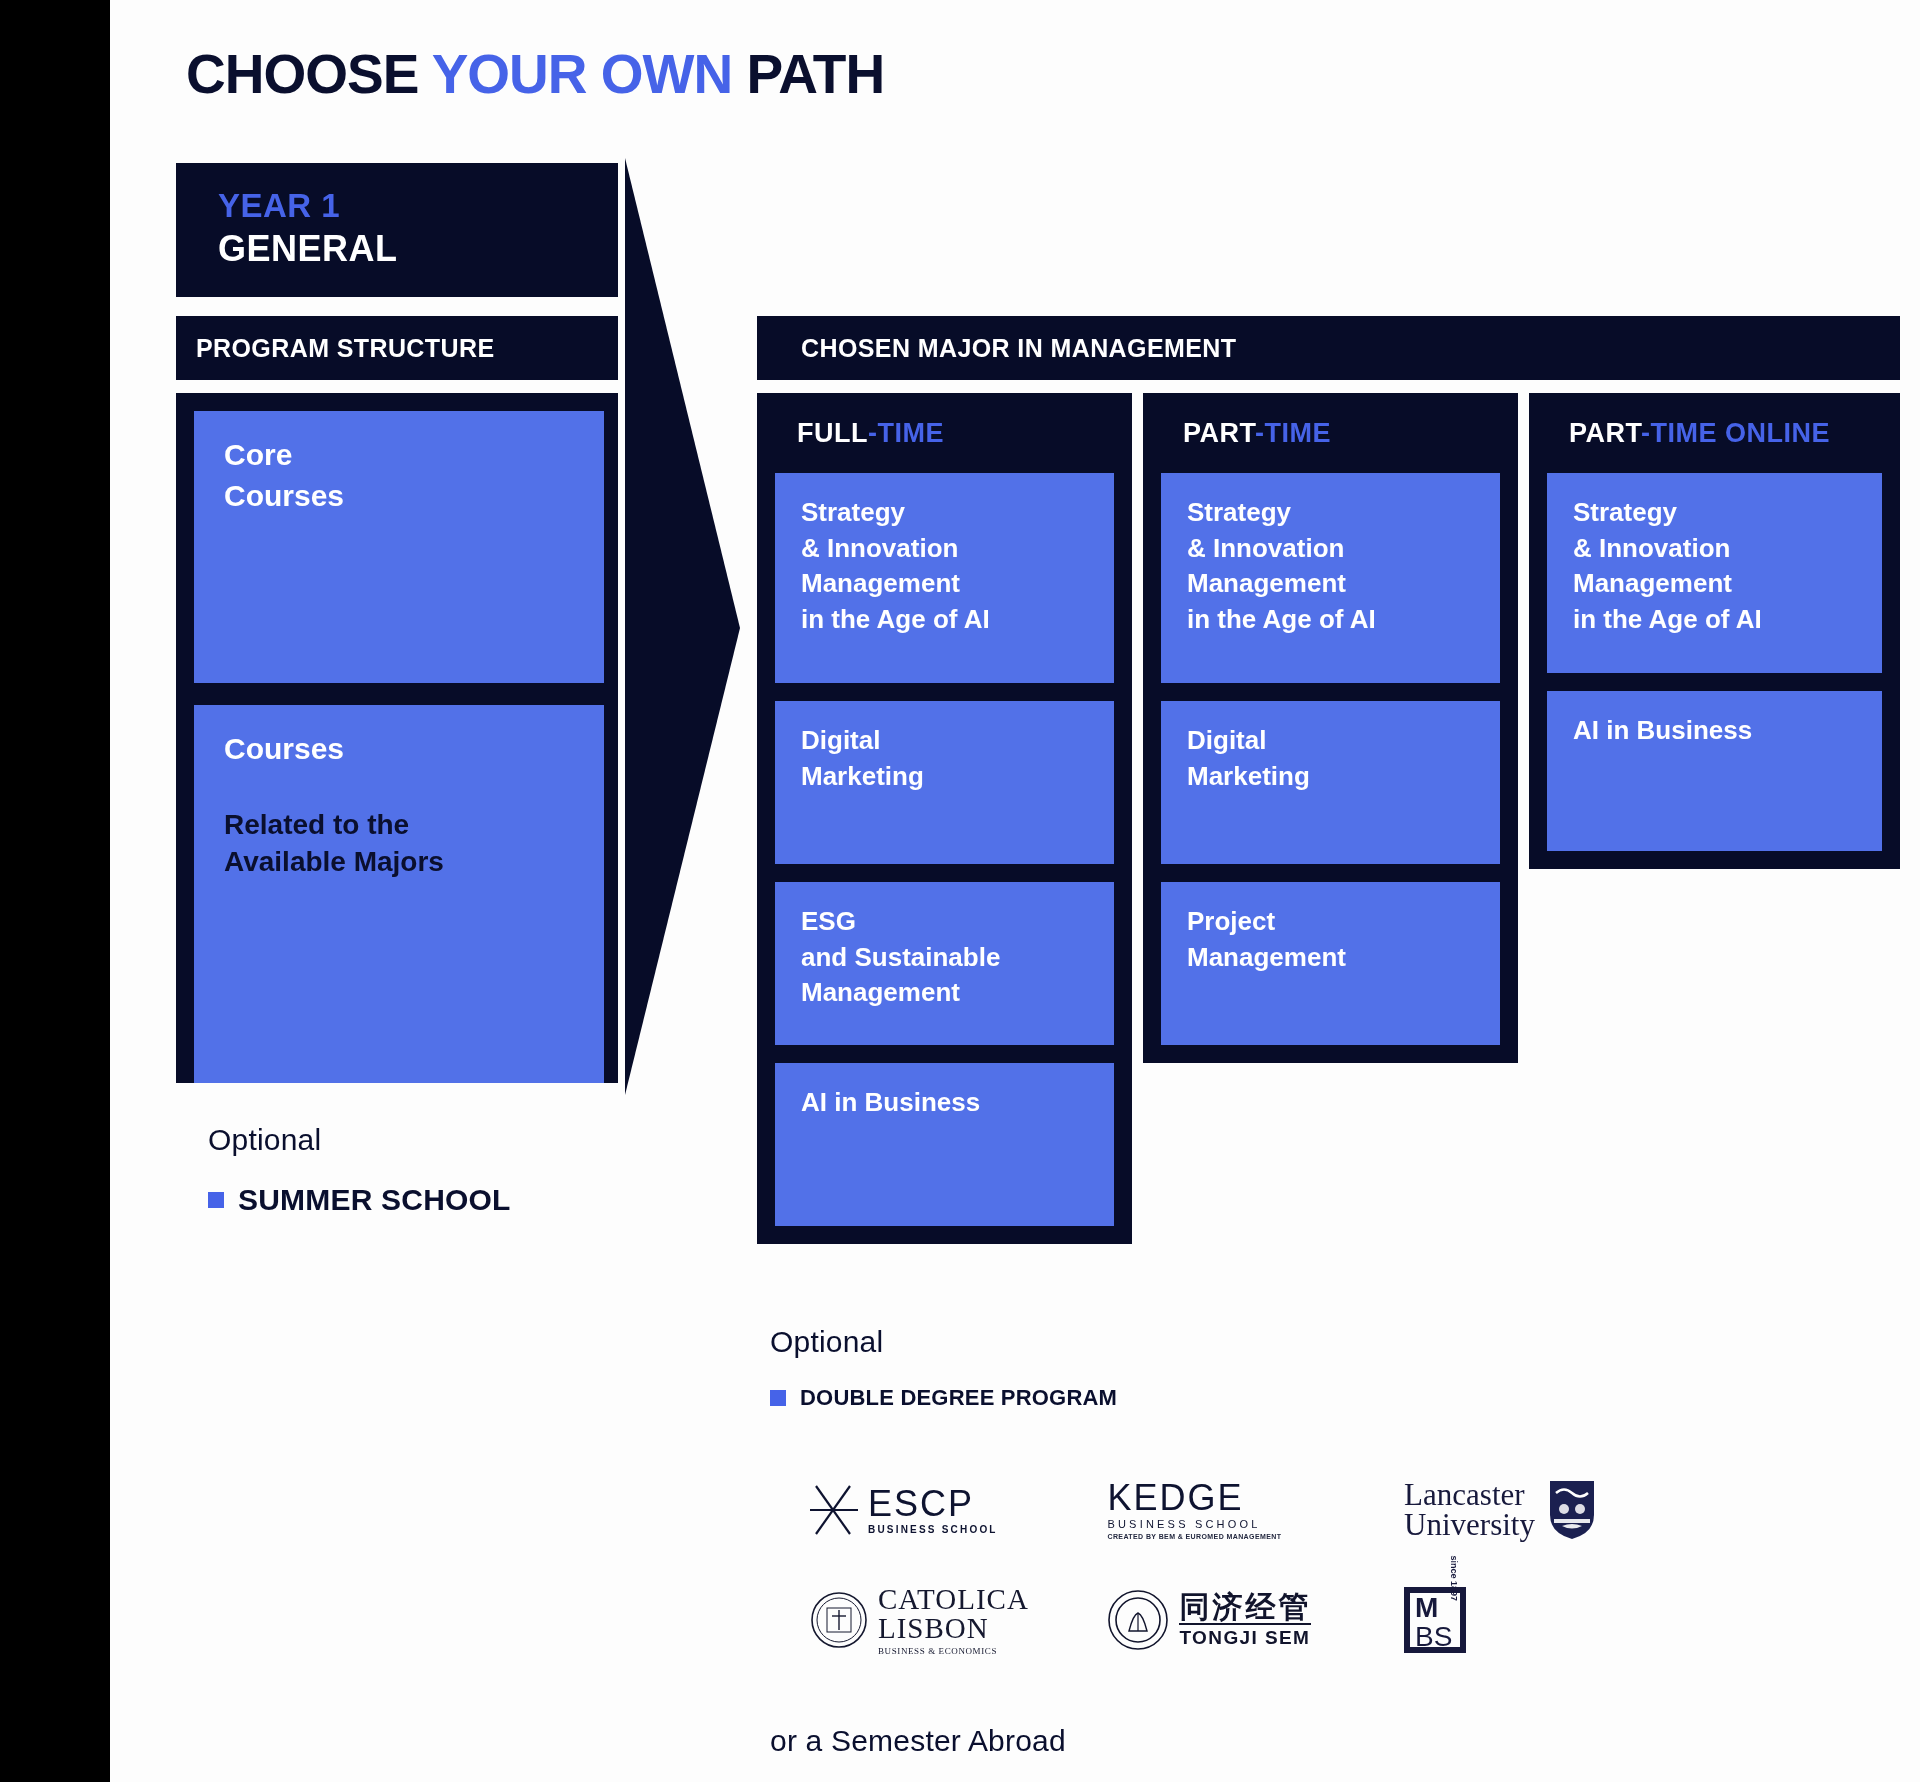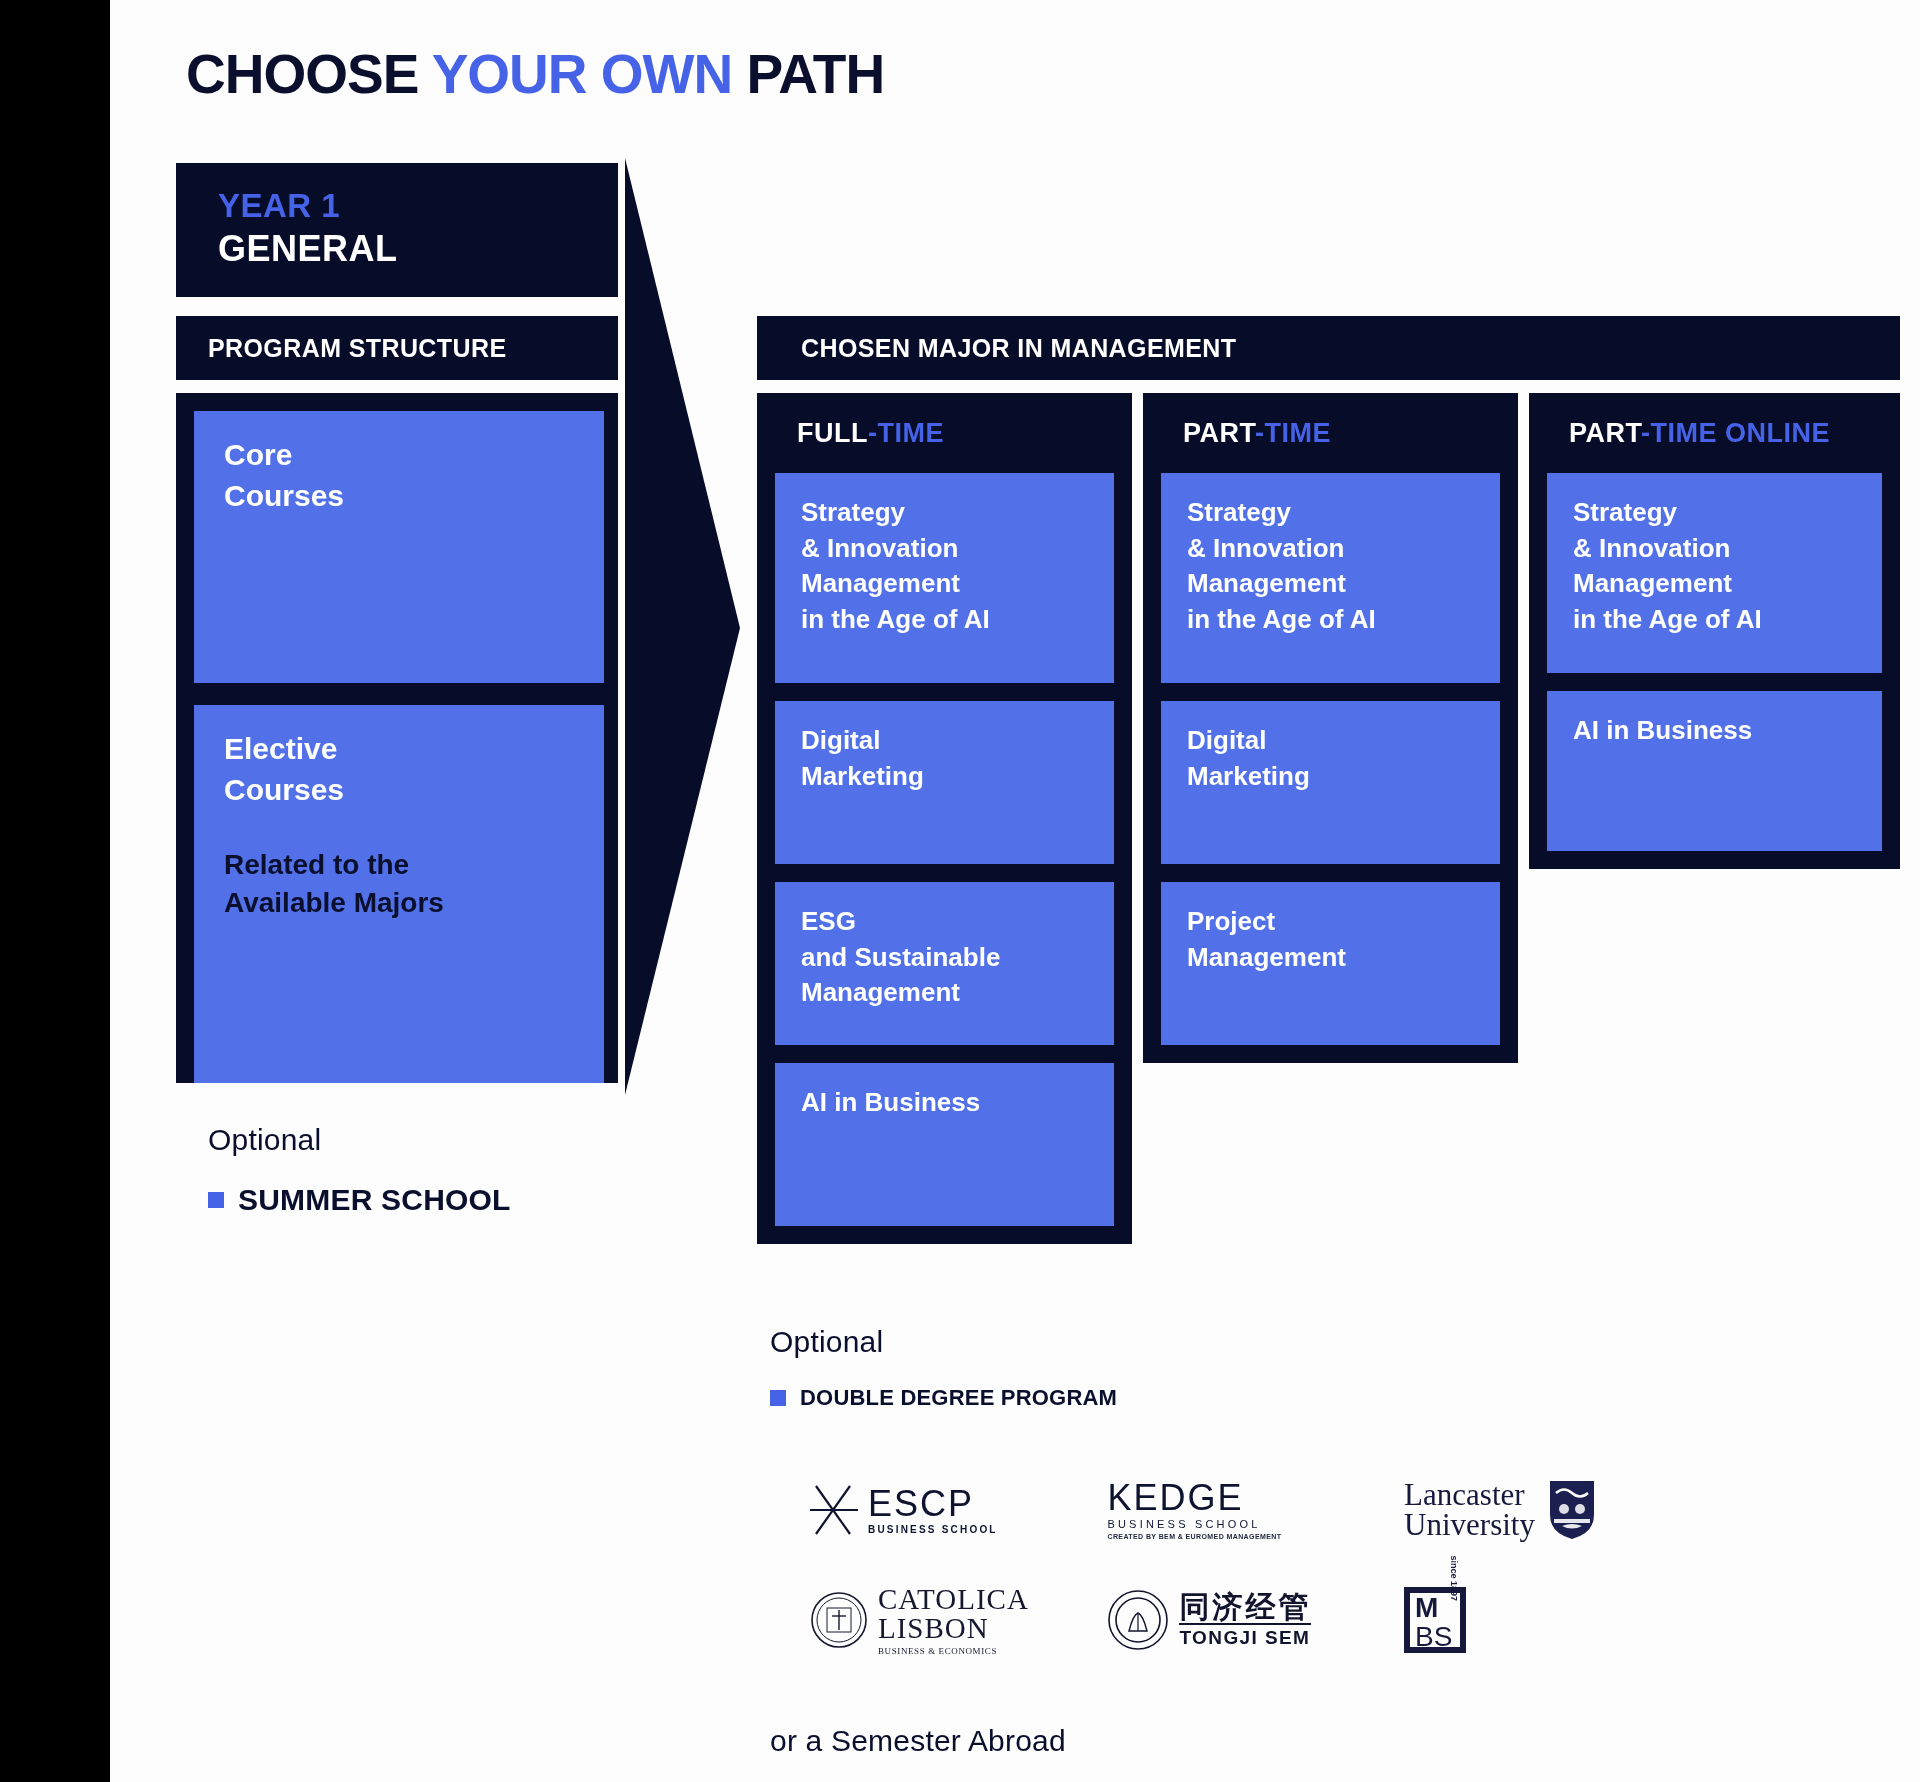--- a/index.html
+++ b/index.html
@@ -26,21 +26,21 @@
   .y1-header {
     position: absolute; left: 176px; top: 163px; width: 442px; height: 134px;
     background: #070c28;
     padding: 22px 0 0 42px;
   }
   .y1-header .yr { font-size: 33px; font-weight: 800; color: #4663e8; letter-spacing: 0.5px; line-height: 1.25; }
   .y1-header .sub { font-size: 36px; font-weight: 800; color: #ffffff; letter-spacing: 0.5px; line-height: 1.25; }
 
   .y1-band {
     position: absolute; left: 176px; top: 316px; width: 442px; height: 64px;
-    background: #070c28; display: flex; align-items: center; padding-left: 32px;
+    background: #070c28; display: flex; align-items: center; padding-left: 20px;
   }
   .y1-band span { font-size: 25px; font-weight: 800; color: #ffffff; letter-spacing: 0.4px; }
 
   .y1-body {
     position: absolute; left: 176px; top: 393px; width: 442px; height: 690px;
     background: #070c28; padding: 18px 14px 18px 18px;
   }
   .y1-card {
     background: #5271e8; width: 100%; padding: 24px 0 0 30px; color: #ffffff;
   }
@@ -163,21 +163,20 @@
   <div class="y1-band">
     <span>PROGRAM STRUCTURE</span>
   </div>
 
   <div class="y1-body">
     <div class="y1-card core">
       <div class="line">Core</div>
       <div class="line">Courses</div>
     </div>
     <div class="y1-card elective">
-      <div class="line">Elective</div>
       <div class="line">Courses</div>
       <div class="sub-dark">
         <div>Related to the</div>
         <div>Available Majors</div>
       </div>
     </div>
   </div>
 
   <div class="opt1">
     <div class="opt-label">Optional</div>

